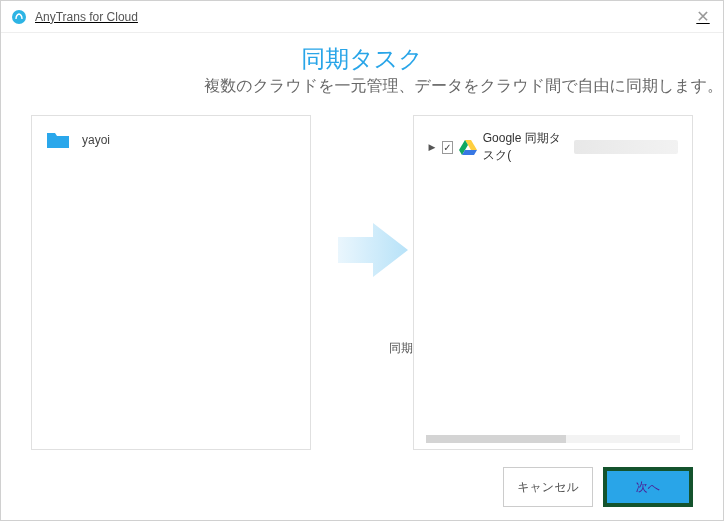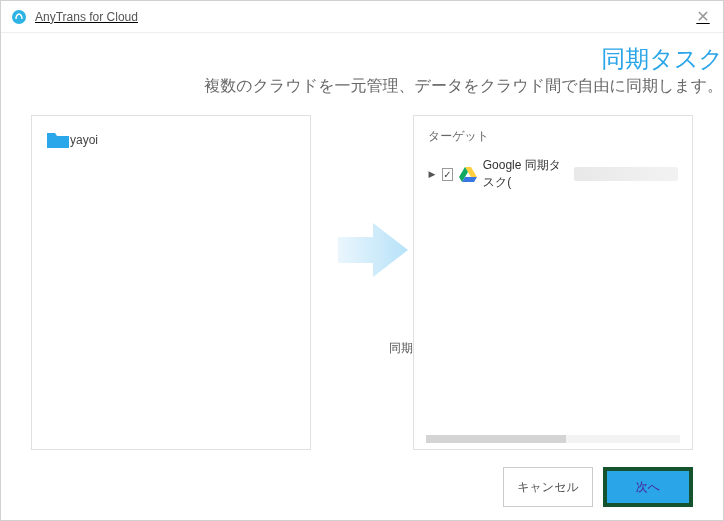--- a/index.html
+++ b/index.html
@@ -25,21 +25,21 @@
   display: flex; align-items: center; justify-content: center;
 }
 .app-title { font-size: 12px; color: #555; }
 .close-btn {
   margin-left: auto;
   width: 20px; height: 20px;
   display: flex; align-items: center; justify-content: center;
   color: #999; font-size: 16px; cursor: pointer;
 }
 .main-title {
-  text-align: right;
+  text-align: center;
   font-size: 24px;
   color: #29a5e8;
   margin-top: 10px;
   font-weight: normal;
 }
 .subtitle {
   text-align: right;
   font-size: 16px;
   color: #666;
   margin-top: 1px;
@@ -61,20 +61,21 @@
   position: relative;
 }
 .panel-header {
   font-size: 12px;
   color: #666;
   margin-bottom: 10px;
 }
 .source-item {
   display: flex;
   align-items: center;
+  gap: 12px;
   padding: 2px 0;
 }
 .folder-icon {
   width: 24px; height: 20px;
 }
 .item-label { font-size: 12px; color: #444; }
 .center-col {
   display: flex;
   flex-direction: column;
   align-items: flex-end;
@@ -188,21 +189,20 @@
             <stop offset="100%" stop-color="#b7e2f8"></stop>
           </linearGradient>
         </defs>
         <path d="M5 22 L40 22 L40 8 L75 35 L40 62 L40 48 L5 48 Z" fill="url(#ag)"></path>
       </svg>
     </div>
     <div class="sync-label">同期</div>
   </div>
 
   <div class="panel">
-    <div class="panel-header">ターゲット</div>
     <div class="target-item">
       <span class="expand-tri">▶</span>
       <span class="checkbox">✓</span>
       <span class="gdrive-icon">
         <svg viewBox="0 0 18 16" width="18" height="16">
           <path d="M6 1 L12 1 L18 11 L12 11 Z" fill="#ffcf3f"></path>
           <path d="M6 1 L0 11 L3 16 L9 6 Z" fill="#11a861"></path>
           <path d="M3 16 L15 16 L18 11 L6 11 Z" fill="#3777e3"></path>
         </svg>
       </span>

